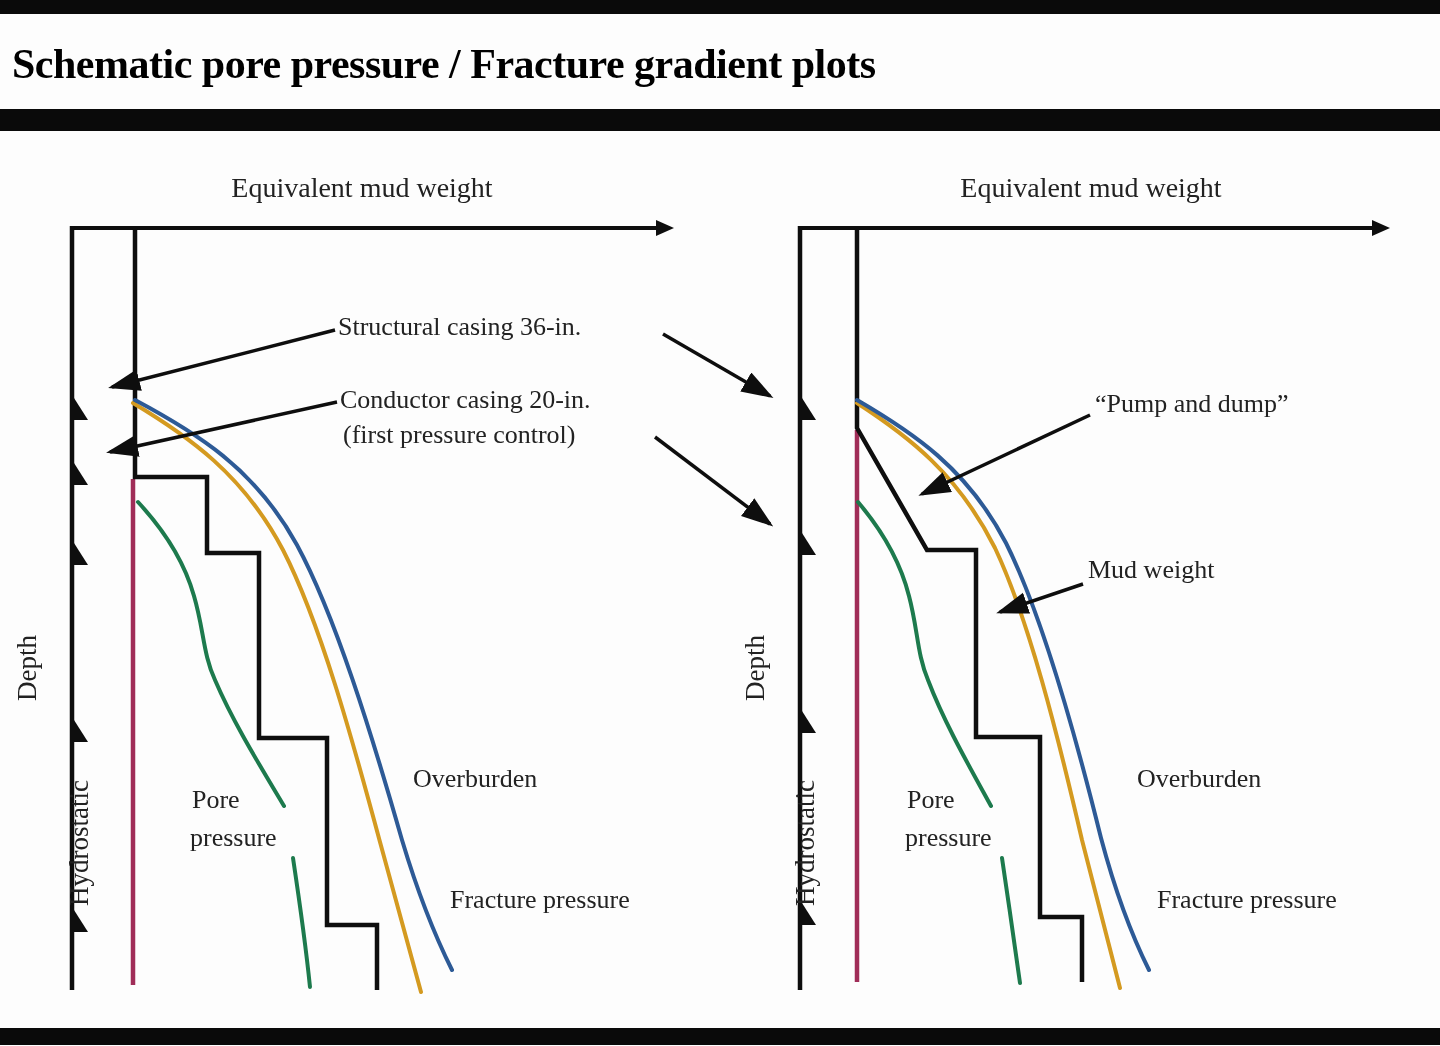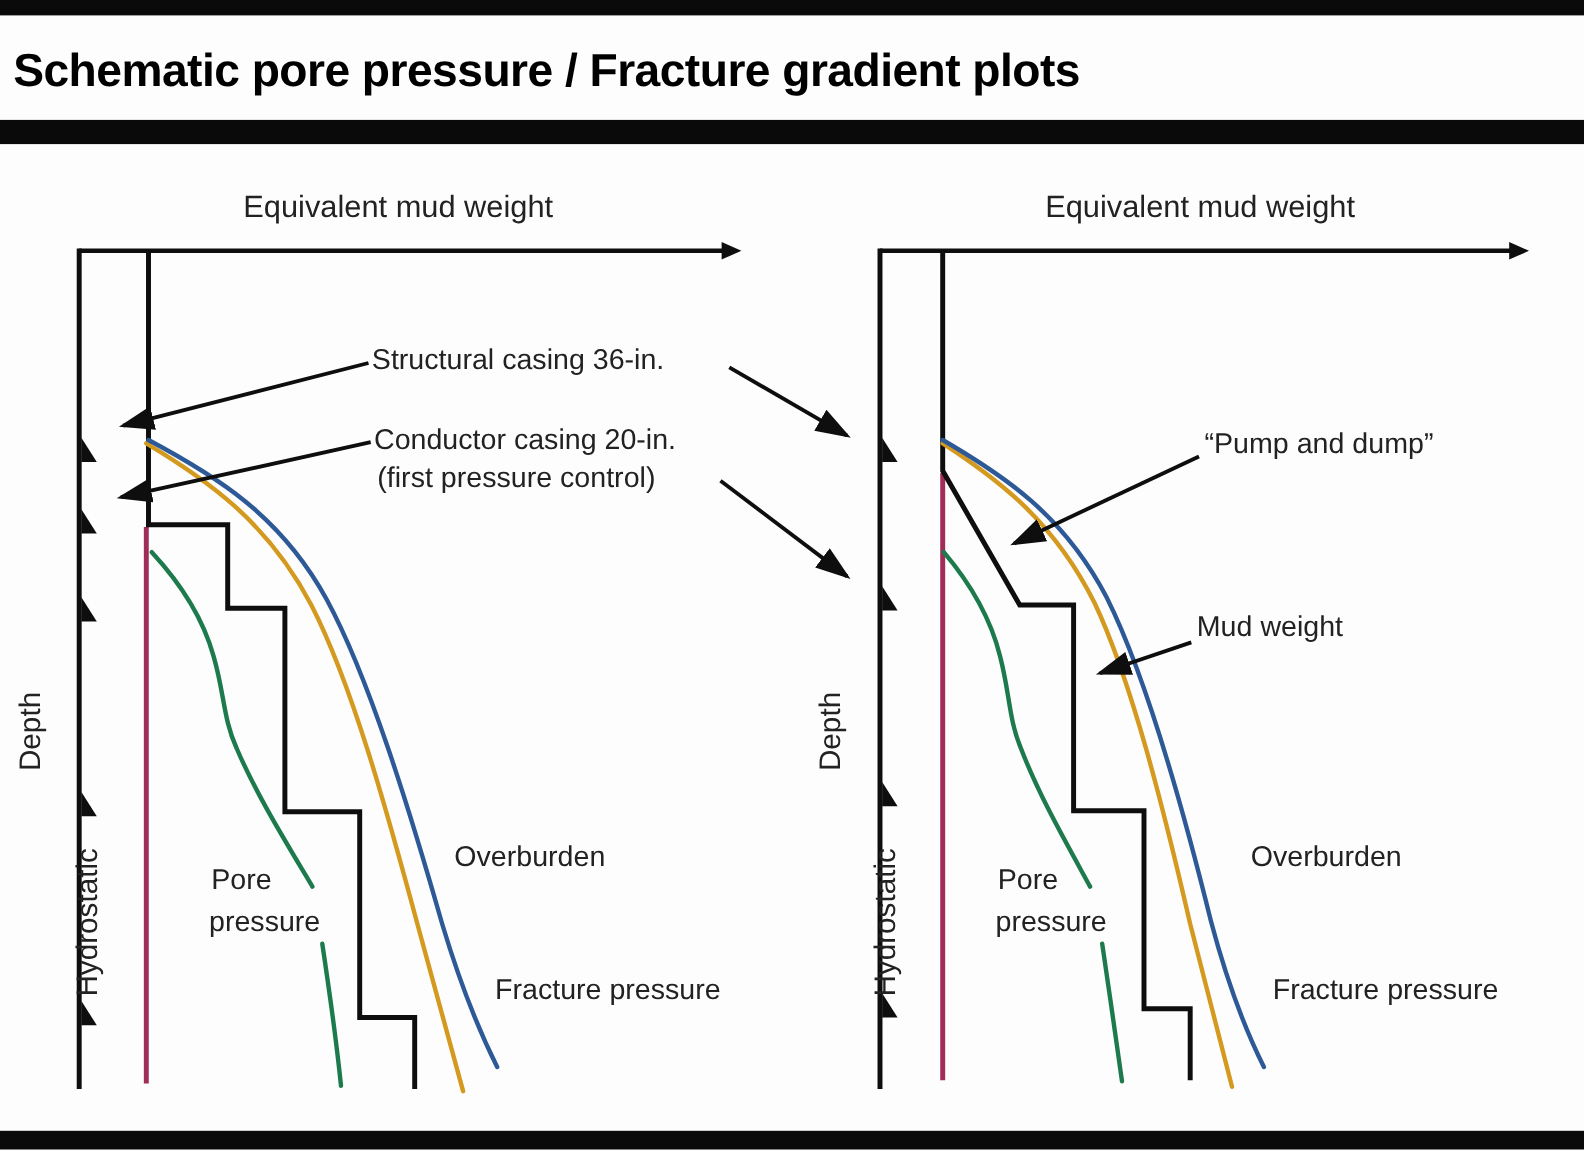--- a/index.html
+++ b/index.html
@@ -1,17 +1,17 @@
 <!DOCTYPE html>
 <html><head>
 <meta charset="utf-8">
 <style>
   html,body{margin:0;padding:0;background:#ffffff;}
   #figure{position:relative;width:1440px;height:1046px;background:#fdfdfd;overflow:hidden;
-          font-family:Liberation Sans, sans-serif;}
+          font-family:Liberation Serif, serif;}
   svg{position:absolute;left:0;top:0;}
   text{fill:#222222;}
   .plot-label{font-size:26px;}
   .axis-title{font-size:28px;}
   .rot-label{font-size:27px;}
   .ann-label{font-size:26px;}
   .main-title{font-size:42px;font-weight:bold;letter-spacing:-0.5px;fill:#000;}
   .bar{fill:#0a0a0a;}
   .curve{fill:none;stroke-linecap:round;}
   .blk{fill:none;stroke:#0e0e0e;}

